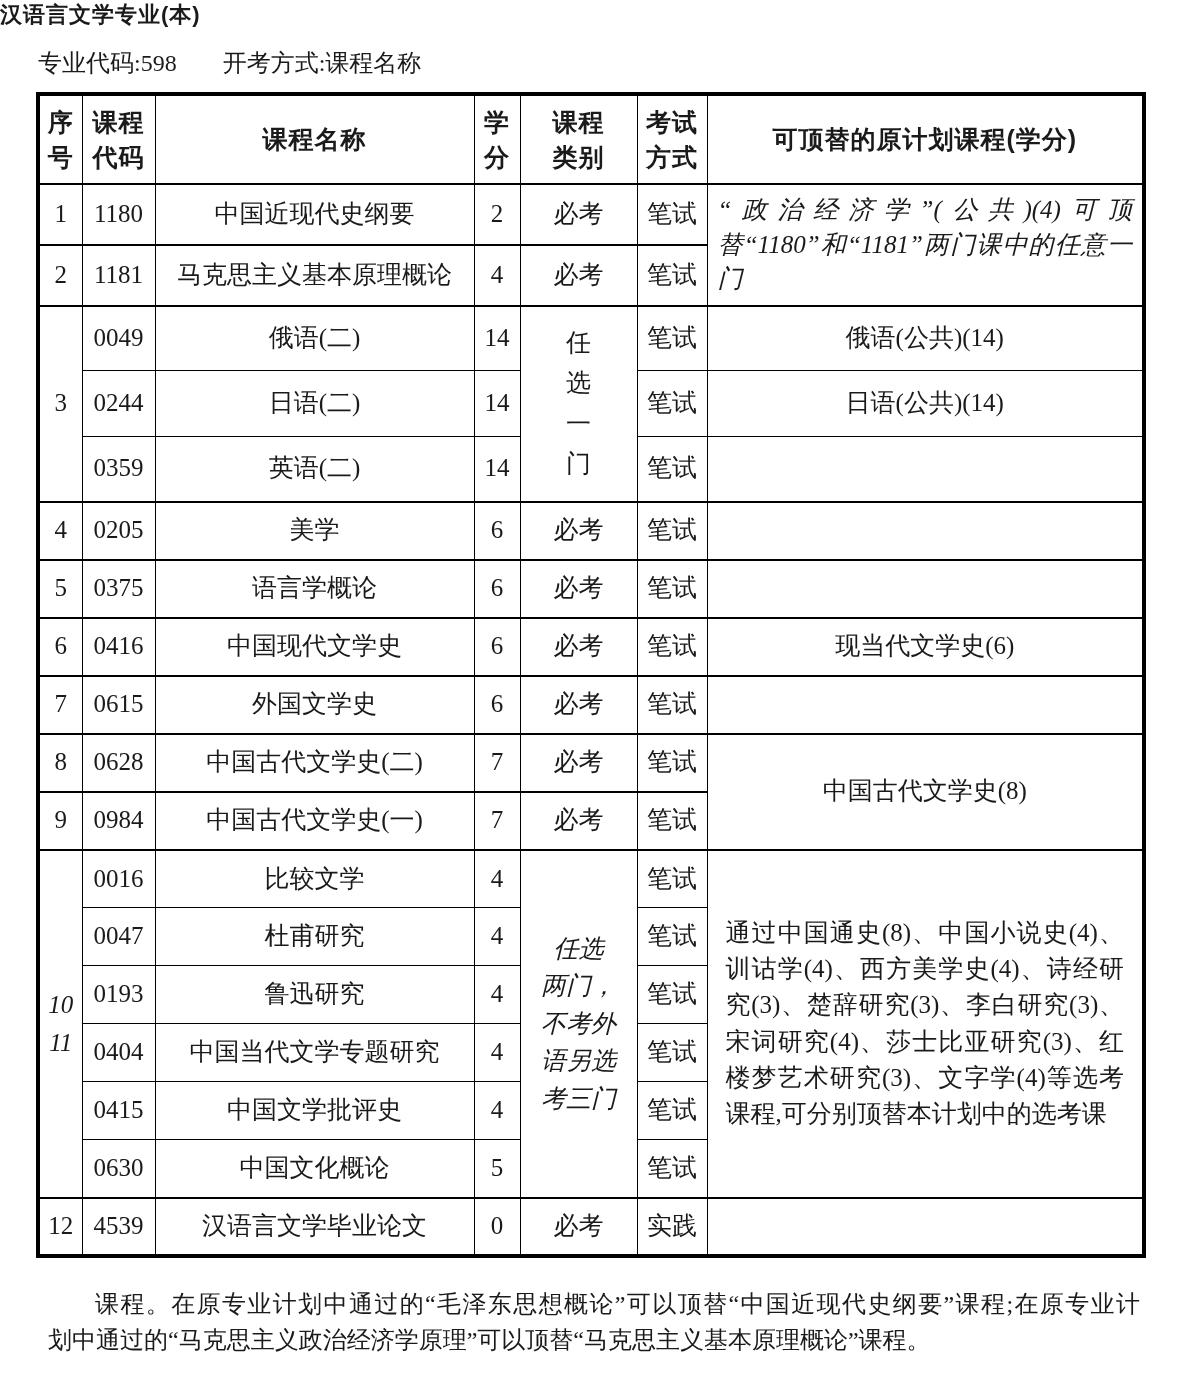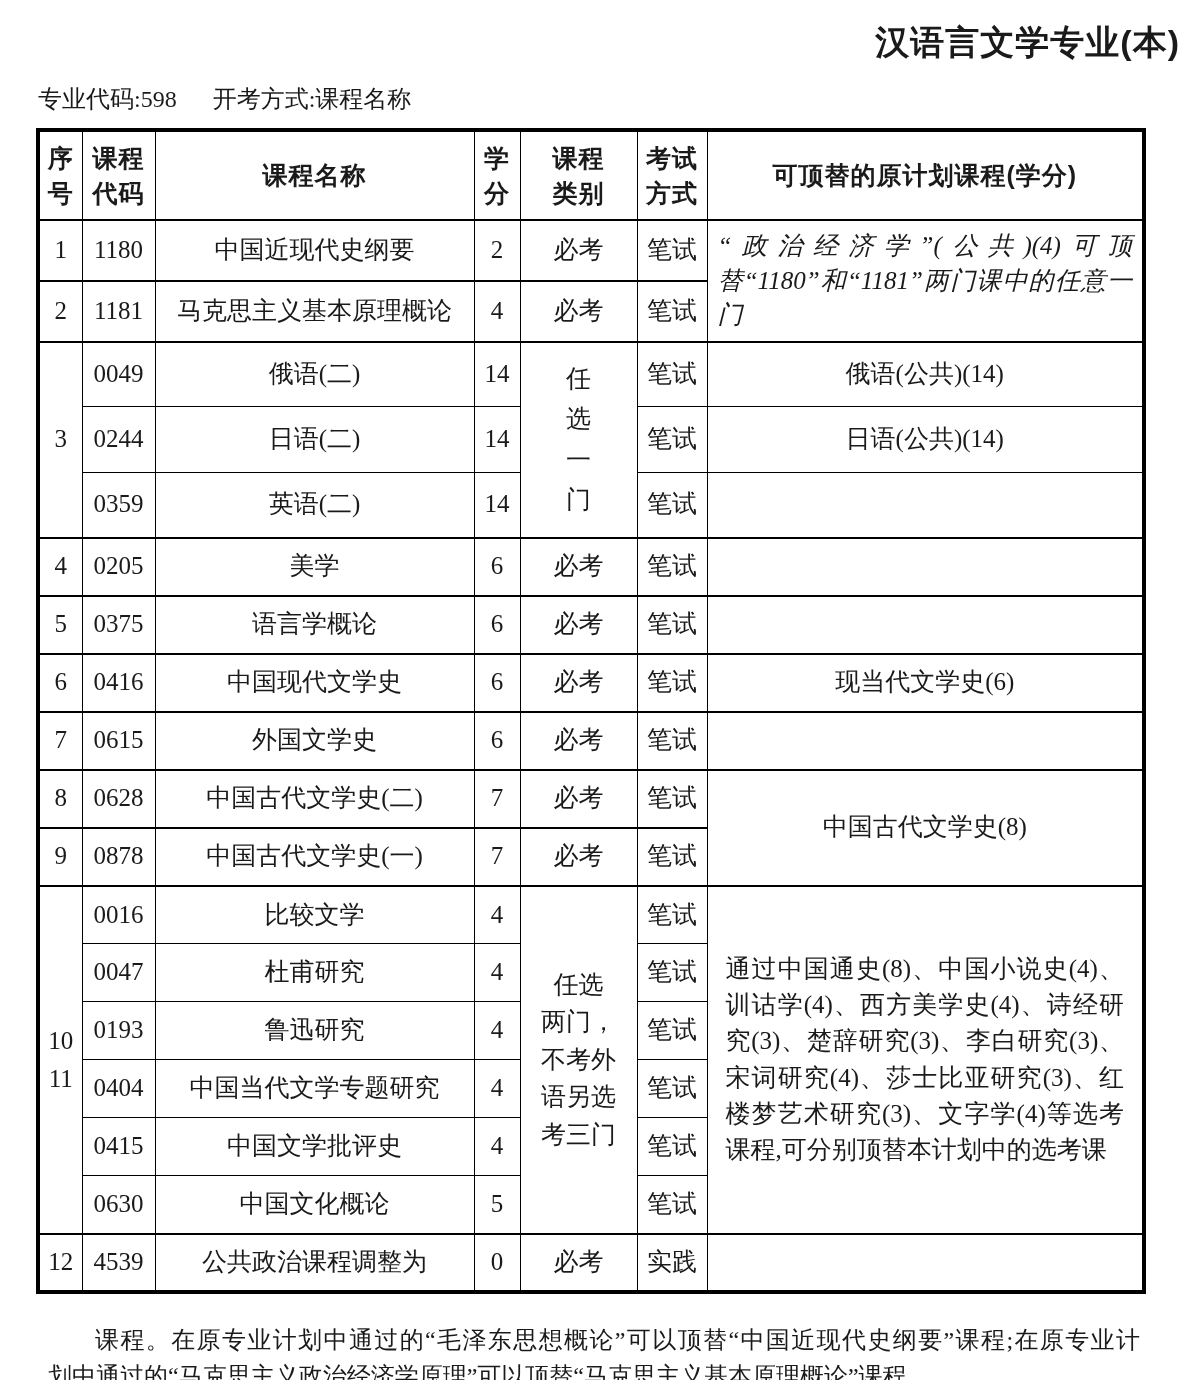--- a/index.html
+++ b/index.html
@@ -3,32 +3,31 @@
 <meta charset="utf-8">
 <style>
   html,body{margin:0;padding:0;}
   body{
     width:1180px;height:1380px;
     background:#ffffff;color:#1a1a1a;
     font-family:"Liberation Serif","DejaVu Serif",serif;
     overflow:hidden;
   }
   .title{
-    padding-top:20px;
-    text-align:right;
+    text-align:left;
     font-family:"Liberation Sans","DejaVu Sans",sans-serif;
     font-weight:bold;
-    font-size:34px;
+    font-size:22px;
     letter-spacing:1px;
   }
   .meta{
     margin:17px 0 0 38px;
     font-size:24px;
     display:flex;
-    gap:36px;
+    gap:46px;
     white-space:nowrap;
   }
   table.course{
     margin:13px 0 0 36px;
     width:1106px;
     table-layout:fixed;
     border-collapse:collapse;
     border:4px solid #000;
   }
   col.c-no{width:44px;}
@@ -55,21 +54,21 @@
     white-space:pre-line;
     border-bottom:2px solid #000;
     letter-spacing:1px;
   }
   tr.row-start>td{border-top:2px solid #000;}
   td.justify{
     text-align:justify;
     padding:8px 10px;
     font-style:italic;
   }
-  td.preline{white-space:pre-line;line-height:1.5;}
+  td.preline{white-space:pre-line;line-height:1.5;font-style:italic;}
   .vert{
     width:28px;
     margin:16px auto;
     word-break:break-all;
     line-height:1.62;
   }
   td.rep-long{
     text-align:justify;
     padding:0 18px;
     line-height:1.45;
@@ -204,21 +203,21 @@
       <td>8</td>
       <td>0628</td>
       <td>中国古代文学史(二)</td>
       <td>7</td>
       <td>必考</td>
       <td>笔试</td>
       <td rowspan="2">中国古代文学史(8)</td>
     </tr>
     <tr class="row-start">
       <td>9</td>
-      <td>0878</td>
+      <td>0984</td>
       <td>中国古代文学史(一)</td>
       <td>7</td>
       <td>必考</td>
       <td>笔试</td>
     </tr>
     <tr class="row-start">
       <td class="preline" rowspan="6">10
 11</td>
       <td>0016</td>
       <td>比较文学</td>
@@ -257,21 +256,21 @@
     </tr>
     <tr>
       <td>0630</td>
       <td>中国文化概论</td>
       <td>5</td>
       <td>笔试</td>
     </tr>
     <tr class="row-start">
       <td>12</td>
       <td>4539</td>
-      <td>公共政治课程调整为</td>
+      <td>汉语言文学毕业论文</td>
       <td>0</td>
       <td>必考</td>
       <td>实践</td>
       <td></td>
     </tr>
   </tbody>
 </table>
 
 <div class="note">
   <div class="note-line jst indent-2">课程。在原专业计划中通过的“毛泽东思想概论”可以顶替“中国近现代史纲要”课程;在原专业计</div>

